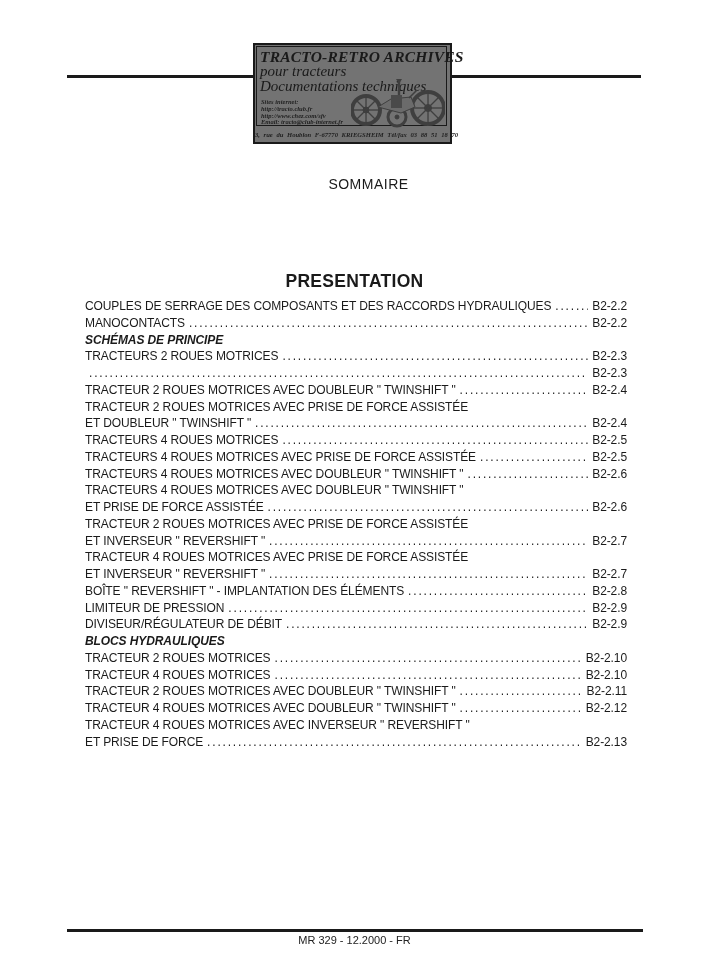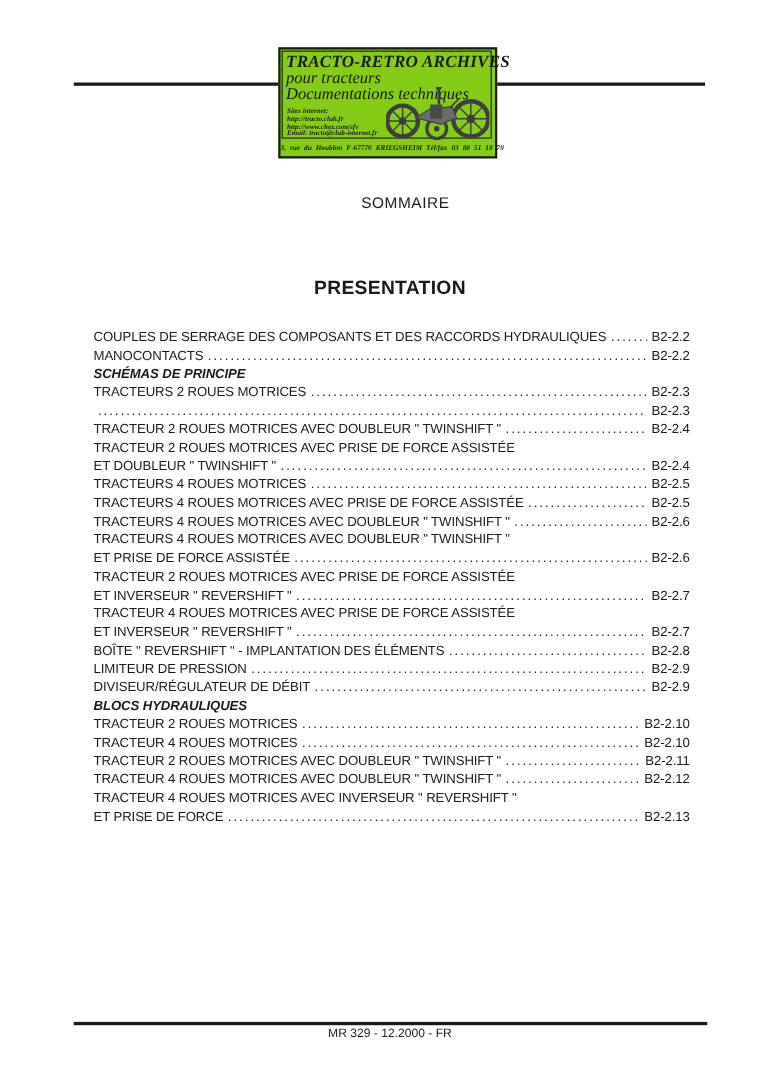--- a/index.html
+++ b/index.html
@@ -24,21 +24,21 @@
   }
   .footer-text {
     position: absolute; left: 0; top: 934px; width: 709px;
     text-align: center; font-size: 11px; color: #222;
   }
 
   
   .logo-box {
     position: absolute; left: 253px; top: 43px;
     width: 199px; height: 101px;
-    background: #84cc16;
+    background: #737373;
     border: 2px solid #1a1a1a;
   }
   .logo-inner {
     position: absolute; left: 1px; top: 1px;
     width: 191px; height: 80px;
     border: 1px solid #1a1a1a;
     overflow: visible;
   }
   .logo-title {
     font-family: "Liberation Serif", serif;
@@ -76,21 +76,21 @@
     position: absolute; right: 1px; bottom: -3px;
     width: 94px; height: 52px;
   }
 
   
   .sommaire-title {
     position: absolute; left: 0; top: 176px; width: 709px;
     text-align: center; font-size: 14px; letter-spacing: 0.5px; padding-left: 28px;
   }
   .presentation-title {
-    position: absolute; left: 0; top: 251px; width: 709px;
+    position: absolute; left: 0; top: 271px; width: 709px;
     text-align: center; font-size: 17.5px; font-weight: bold;
     letter-spacing: 0.3px;
   }
 
   
   .toc {
     position: absolute; left: 85px; top: 298px; width: 542px;
     font-size: 12px; letter-spacing: -0.1px; color: #1a1a1a;
   }
   .toc-row {

